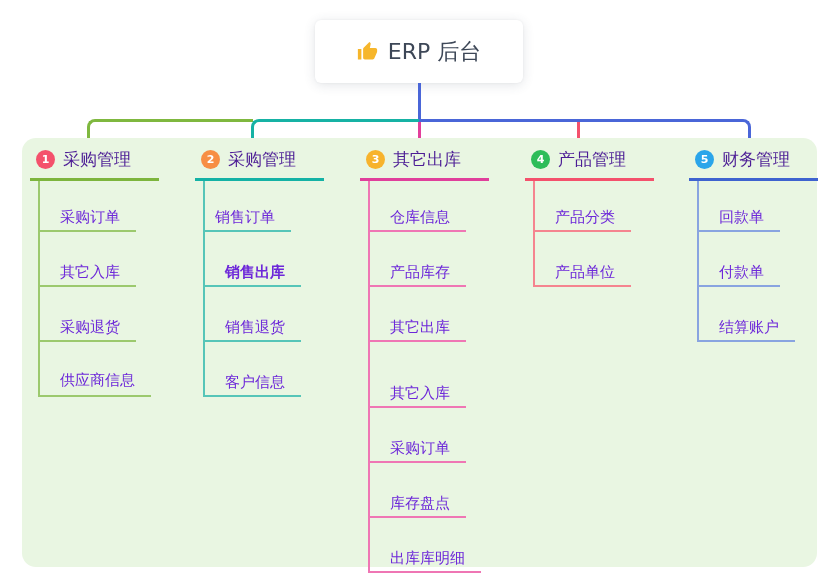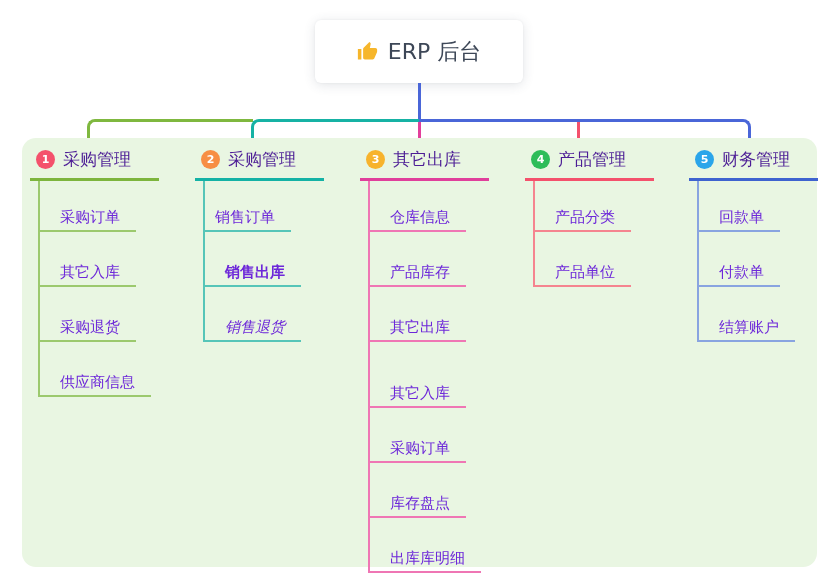--- a/index.html
+++ b/index.html
@@ -64,32 +64,33 @@
 
 <div class="branch" style="left: 30px;">
     <div class="branch-header" style="border-bottom-color: rgb(125, 181, 61);">
       <span class="badge" style="background: rgb(244, 81, 108);">1</span>
       <span class="branch-label">采购管理</span>
     </div>
     <div class="items" style="border-left-color: rgb(156, 201, 110);">
         <div class="item" style="border-bottom-color: rgb(156, 201, 110);">采购订单</div>
         <div class="item" style="border-bottom-color: rgb(156, 201, 110);">其它入库</div>
         <div class="item" style="border-bottom-color: rgb(156, 201, 110);">采购退货</div>
-        <div class="item" style="border-bottom-color: rgb(156, 201, 110);">供应商信息</div>
+        <div class="item" style="border-bottom-color: rgb(156, 201, 110); font-family: Liberation Mono, monospace;">供应商信息</div>
       </div>
   </div>
     <div class="branch" style="left: 195px;">
     <div class="branch-header" style="border-bottom-color: rgb(20, 178, 165);">
       <span class="badge" style="background: rgb(247, 142, 68);">2</span>
       <span class="branch-label">采购管理</span>
     </div>
     <div class="items" style="border-left-color: rgb(86, 197, 184);">
         <div class="item" style="border-bottom-color: rgb(86, 197, 184); padding-left: 10px;">销售订单</div>
         <div class="item" style="border-bottom-color: rgb(86, 197, 184); font-weight: bold;">销售出库</div>
-        <div class="item" style="border-bottom-color: rgb(86, 197, 184); font-style: italic;">销售退货</div>
+        <div class="item" style="border-bottom-color: rgb(86, 197, 184);">销售退货</div>
+        <div class="item" style="border-bottom-color: rgb(86, 197, 184);">客户信息</div>
       </div>
   </div>
     <div class="branch" style="left: 360px;">
     <div class="branch-header" style="border-bottom-color: rgb(224, 63, 155);">
       <span class="badge" style="background: rgb(247, 179, 44);">3</span>
       <span class="branch-label">其它出库</span>
     </div>
     <div class="items" style="border-left-color: rgb(239, 118, 180);">
         <div class="item" style="border-bottom-color: rgb(239, 118, 180);">仓库信息</div>
         <div class="item" style="border-bottom-color: rgb(239, 118, 180);">产品库存</div>

